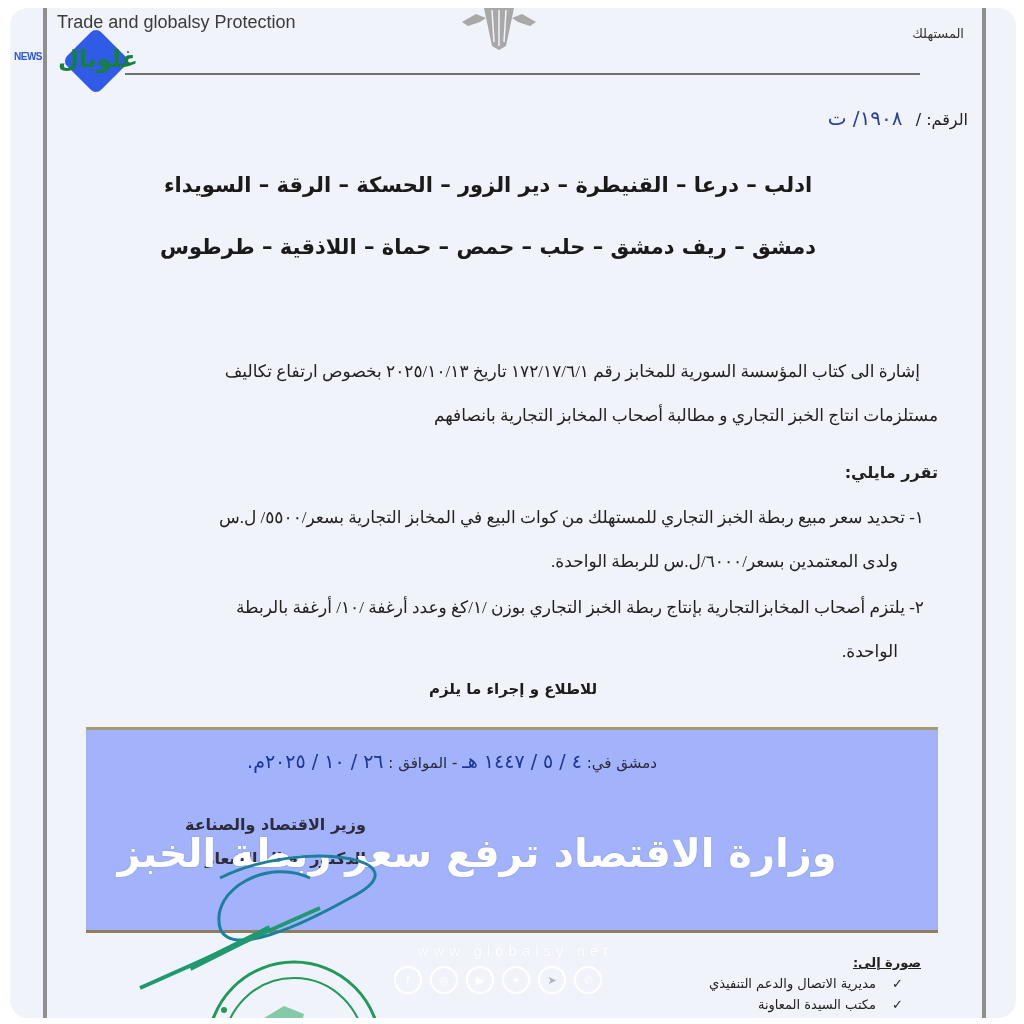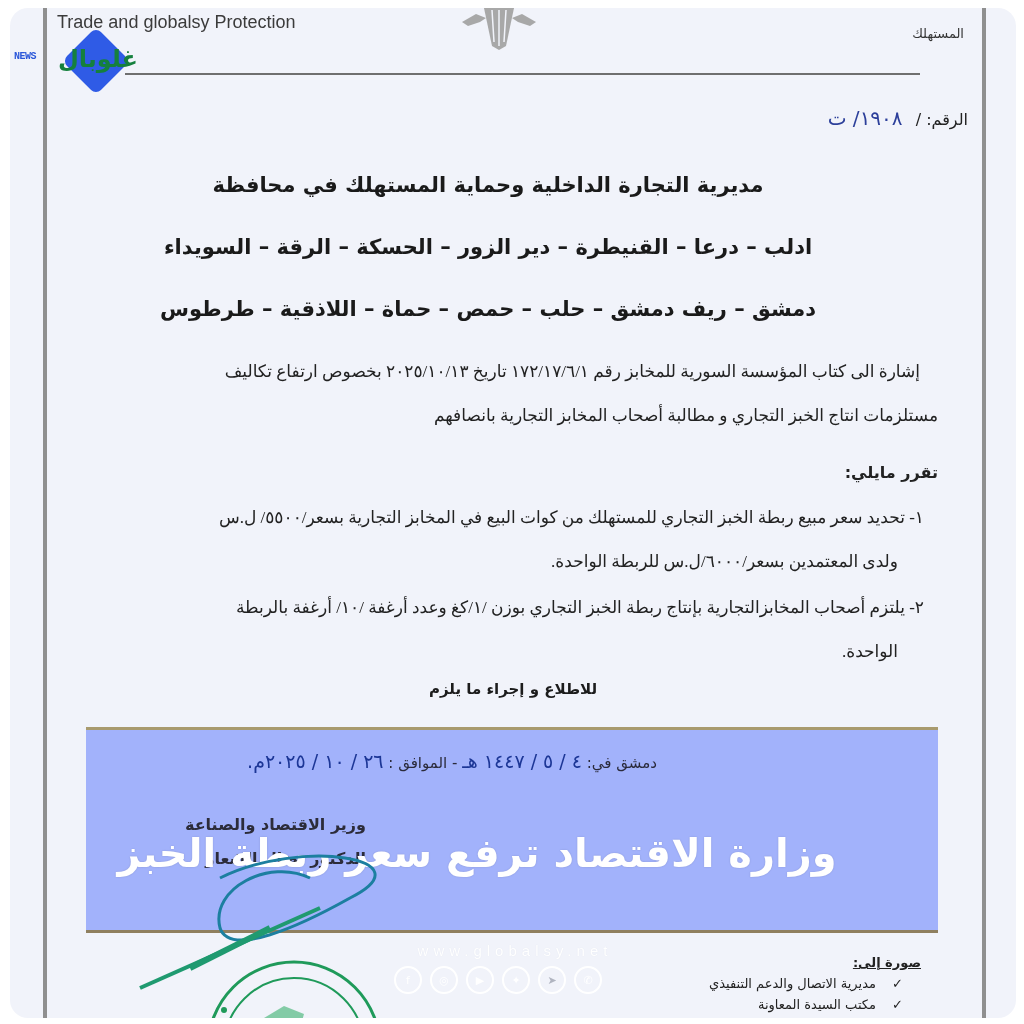--- a/index.html
+++ b/index.html
@@ -26,21 +26,21 @@
     position: absolute; left: 446px; top: 0; width: 86px; height: 42px;
   }
   .header-rule {
     position: absolute; left: 115px; right: 96px; top: 65px; height: 2px; background: #6f6f6f;
   }
 
   .logo {
     position: absolute; left: 14px; top: 25px; width: 120px; height: 70px;
   }
   .logo-news {
-    position: absolute; left: 0; top: 26px; font-family: Liberation Mono, monospace;
+    position: absolute; left: 0; top: 26px; font-family: Liberation Sans, sans-serif;
     font-weight: bold; font-size: 10px; color: #2b57d9; letter-spacing: -0.5px;
   }
   .logo-diamond {
     position: absolute; left: 58px; top: 12px; width: 48px; height: 48px;
     background: #2f5be6; transform: rotate(45deg); border-radius: 7px;
   }
   .logo-text {
     position: absolute; left: 44px; top: 20px; width: 80px; direction: rtl; text-align: right;
     font-weight: bold; font-size: 24px; color: #15803d; font-family: "DejaVu Sans", sans-serif;
   }
@@ -131,21 +131,20 @@
   </svg>
   <div class="header-ar">المستهلك</div>
   <div class="header-rule"></div>
 
   <div class="ref">
     <span>الرقم: /</span>
     <span class="num">١٩٠٨/ ت</span>
   </div>
 
   <div class="title-block">
-    <div>مديرية التجارة الداخلية وحماية المستهلك في محافظة</div>
     <div>ادلب – درعا – القنيطرة – دير الزور – الحسكة – الرقة – السويداء</div>
     <div>دمشق – ريف دمشق – حلب – حمص – حماة – اللاذقية – طرطوس</div>
   </div>
 
   <div class="body-text para1">
     <div style="padding-right:18px">إشارة الى كتاب المؤسسة السورية للمخابز رقم ١٧٢/١٧/٦/١ تاريخ ٢٠٢٥/١٠/١٣ بخصوص ارتفاع تكاليف</div>
     <div>مستلزمات انتاج الخبز التجاري و مطالبة أصحاب المخابز التجارية بانصافهم</div>
   </div>
   <div class="body-text decide">تقرر مايلي:</div>
   <div class="body-text item1">

